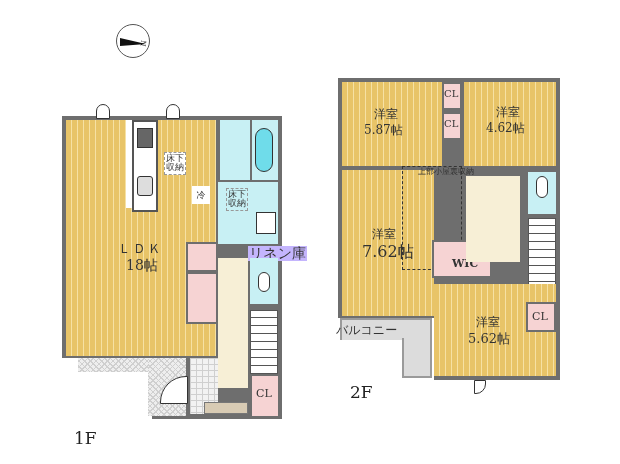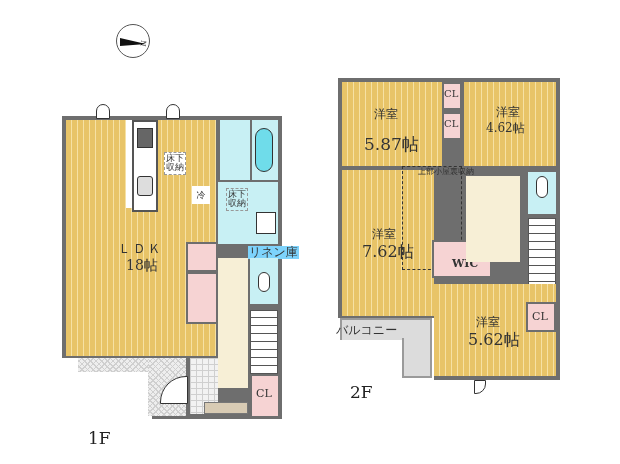--- a/index.html
+++ b/index.html
@@ -52,21 +52,21 @@
 
   <div class="abs wet" style="left:252px;top:120px;width:26px;height:60px;">
     <div class="abs" style="left:3px;top:8px;width:18px;height:44px;background:#6fdcea;border:1.5px solid #333;border-radius:9px;"></div>
   </div>
 
   <div class="abs wet" style="left:220px;top:120px;width:30px;height:60px;"></div>
   <div class="abs wet" style="left:218px;top:182px;width:60px;height:62px;"></div>
   <div class="lbl" style="left:226px;top:188px;font-size:9px;border:1px dashed #999;padding:1px;">床下
 収納</div>
   <div class="abs" style="left:256px;top:212px;width:20px;height:22px;background:#fff;border:1px solid #333;"></div>
-  <div class="lbl" style="left:248px;top:246px;font-size:12px;background:#7dd3fc;padding:0 1px;">リネン庫</div>
+  <div class="lbl" style="left:248px;top:246px;font-size:14px;background:#c4b5fd;padding:0 1px;">リネン庫</div>
 
   <div class="abs cl" style="left:186px;top:242px;width:32px;height:30px;"></div>
   <div class="abs cl" style="left:186px;top:272px;width:32px;height:52px;"></div>
 
   <div class="abs hall" style="left:218px;top:258px;width:30px;height:130px;"></div>
 
   <div class="abs wet" style="left:250px;top:258px;width:28px;height:46px;">
     <div class="abs" style="left:8px;top:14px;width:12px;height:20px;background:#fff;border:1px solid #333;border-radius:6px;"></div>
   </div>
 
@@ -74,34 +74,34 @@
 
   <div class="abs" style="left:204px;top:402px;width:44px;height:12px;background:#d8cbb4;border:1px solid #777;"></div>
 
   <div class="abs cl" style="left:250px;top:374px;width:30px;height:44px;"></div>
   <div class="lbl" style="left:256px;top:388px;font-size:11px;">CL</div>
 
   <div class="door" style="left:96px;top:104px;width:12px;height:13px;border-radius:12px 12px 0 0;"></div>
   <div class="door" style="left:166px;top:104px;width:12px;height:13px;border-radius:12px 12px 0 0;"></div>
   <div class="door" style="left:160px;top:376px;width:26px;height:26px;border-radius:26px 0 0 0;"></div>
 
-  <div class="floorlbl" style="left:74px;top:428px;margin-left:14px;">1F</div>
+  <div class="floorlbl" style="left:74px;top:428px;">1F</div>
 </div>
 
 <div>
   <div class="abs wall" style="left:338px;top:78px;width:222px;height:302px;"></div>
 
   <div class="abs" style="left:330px;top:318px;width:104px;height:64px;background:#fff;"></div>
   <div class="abs balc" style="left:340px;top:318px;width:92px;height:22px;border-bottom:none;"></div>
   <div class="abs balc" style="left:402px;top:338px;width:30px;height:40px;border-top:none;"></div>
   <div class="lbl" style="left:336px;top:324px;font-size:12px;">バルコニー</div>
 
   <div class="abs wood" style="left:342px;top:82px;width:100px;height:84px;"></div>
   <div class="lbl" style="left:374px;top:108px;font-size:12px;">洋室</div>
-  <div class="lbl" style="left:364px;top:136px;font-size:17px;">5.87帖</div>
+  <div class="lbl" style="left:364px;top:124px;font-size:12px;">5.87帖</div>
 
   <div class="abs cl" style="left:442px;top:82px;width:20px;height:28px;"></div>
   <div class="lbl" style="left:444px;top:89px;font-size:10px;">CL</div>
   <div class="abs cl" style="left:442px;top:112px;width:20px;height:28px;"></div>
   <div class="lbl" style="left:444px;top:119px;font-size:10px;">CL</div>
 
   <div class="abs wood" style="left:464px;top:82px;width:92px;height:84px;"></div>
   <div class="lbl" style="left:496px;top:106px;font-size:12px;">洋室</div>
   <div class="lbl" style="left:486px;top:122px;font-size:12px;">4.62帖</div>
 
@@ -119,18 +119,18 @@
   <div class="abs wet" style="left:528px;top:172px;width:28px;height:42px;">
     <div class="abs" style="left:8px;top:4px;width:12px;height:22px;background:#fff;border:1px solid #333;border-radius:6px;"></div>
   </div>
 
   <div class="abs stairs" style="left:528px;top:218px;width:28px;height:80px;"></div>
 
   <div class="abs wood" style="left:434px;top:284px;width:122px;height:92px;"></div>
   <div class="abs cl" style="left:526px;top:302px;width:30px;height:30px;"></div>
   <div class="lbl" style="left:532px;top:311px;font-size:11px;">CL</div>
   <div class="lbl" style="left:476px;top:316px;font-size:12px;">洋室</div>
-  <div class="lbl" style="left:468px;top:332px;font-size:16px;">5.62帖</div>
+  <div class="lbl" style="left:468px;top:332px;font-size:13px;">5.62帖</div>
 
   <div class="door" style="left:474px;top:380px;width:10px;height:12px;border-radius:0 0 10px 0;"></div>
 
   <div class="floorlbl" style="left:350px;top:382px;">2F</div>
 </div>
 
 </body></html>

